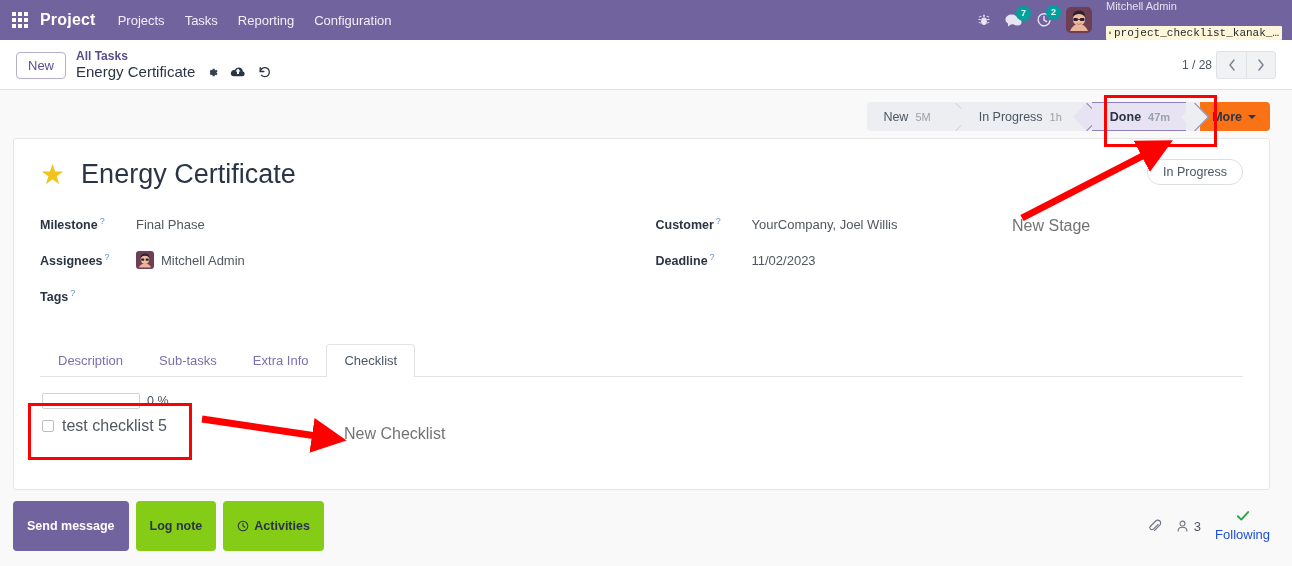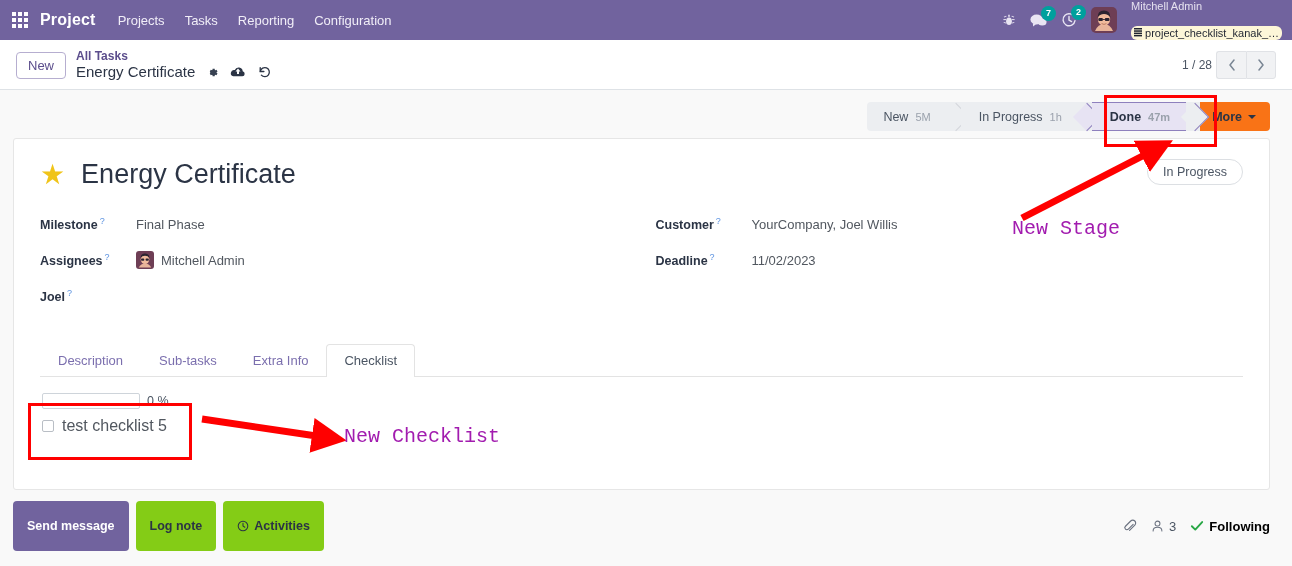--- a/index.html
+++ b/index.html
@@ -30,22 +30,22 @@
     position:absolute; top:-7px; right:-9px; min-width:15px; height:15px; border-radius:8px;
     background:#00a09d; color:#fff; font-size:9px; font-weight:700;
     display:flex; align-items:center; justify-content:center; padding:0 3px; line-height:1;
   }
   .avatar{
     width:26px; height:26px; border-radius:5px; overflow:hidden; flex:none; cursor:pointer;
   }
   .user-block{ display:flex; flex-direction:column; justify-content:center; line-height:1.1; cursor:pointer;}
   .user-name{ font-size:11px; color:#e5e1ef; }
   .db-tag{
-    background:#fdf6d8; color:#1f2430; font-family:Liberation Sans, sans-serif; font-size:11px;
-    padding:1px 3px; border-radius:6px; display:flex; align-items:center; gap:3px;
+    background:#fdf6d8; color:#1f2430; font-family:Liberation Mono, monospace; font-size:11px;
+    padding:1px 3px; border-radius:1px; display:flex; align-items:center; gap:3px;
     max-width:176px; overflow:hidden; white-space:nowrap;margin-top:13px;
   }
 
   
   .control-panel{
     background:#fff; border-bottom:1px solid #dee2e6;
     display:flex; align-items:center; padding:9px 16px 8px 16px; min-height:47px;
   }
   .btn-new{
     border:1px solid #b6aed0; color:#5b4d8c; background:#fff; border-radius:4px;
@@ -148,29 +148,29 @@
     display:flex; align-items:center; padding:11px 22px 0 13px;
   }
   .chat-btn{
     font-size:12.5px; font-weight:700; padding:17px 13px; border-radius:4px; cursor:pointer;
     border:1px solid transparent; margin-right:7px; display:flex; align-items:center; gap:5px;
   }
   .chat-btn.primary{ background:#71639e; color:#fff; }
   .chat-btn.muted{ background:#84cc16; color:#2b3445; }
   .chatter-right{ margin-left:auto; display:flex; align-items:center; gap:14px; color:#4b5563; }
   .follow-item{ display:flex; align-items:center; gap:5px; cursor:pointer; font-size:13px; }
-  .following{ color:#000000; font-weight:700; }
+  .following{ color:#1d4ed8; font-weight:400;flex-direction:column; }
 
   
   .anno-box{
     position:absolute; border:3px solid #ff0000; pointer-events:none; z-index:30;
   }
   .anno-text{
-    position:absolute; color:#a21caf; font-family:Liberation Mono, monospace;
-    font-size:20px; z-index:31; white-space:nowrap;
+    position:absolute; color:#737373; font-family:Liberation Sans, sans-serif;
+    font-size:16px; z-index:31; white-space:nowrap;
   }
   .anno-svg{ position:absolute; left:0; top:0; width:1292px; height:566px; pointer-events:none; z-index:30; }
 </style>
 </head>
 <body>
 
 <div class="navbar">
   <div class="apps-grid">
     <i></i>
       <i></i>
@@ -339,21 +339,21 @@
                 <rect x="7.3" y="11" width="4.6" height="3" rx="1" fill="#2b2430"></rect>
                 <rect x="13.9" y="11" width="4.6" height="3" rx="1" fill="#2b2430"></rect>
                 <path d="M4 24 q3-6 9-6 t9 6z" fill="#e8b49a"></path>
               </svg>
             </span>
             <span>Mitchell Admin</span>
           </div>
         </div>
         <div class="fld">
           <div class="lbl">
-            <span>Joel</span><sup>?</sup>
+            <span>Tags</span><sup>?</sup>
           </div>
           <div class="val"></div>
         </div>
       </div>
 
       <div class="col right">
         <div class="fld">
           <div class="lbl">
             <span>Customer</span><sup>?</sup>
           </div>

